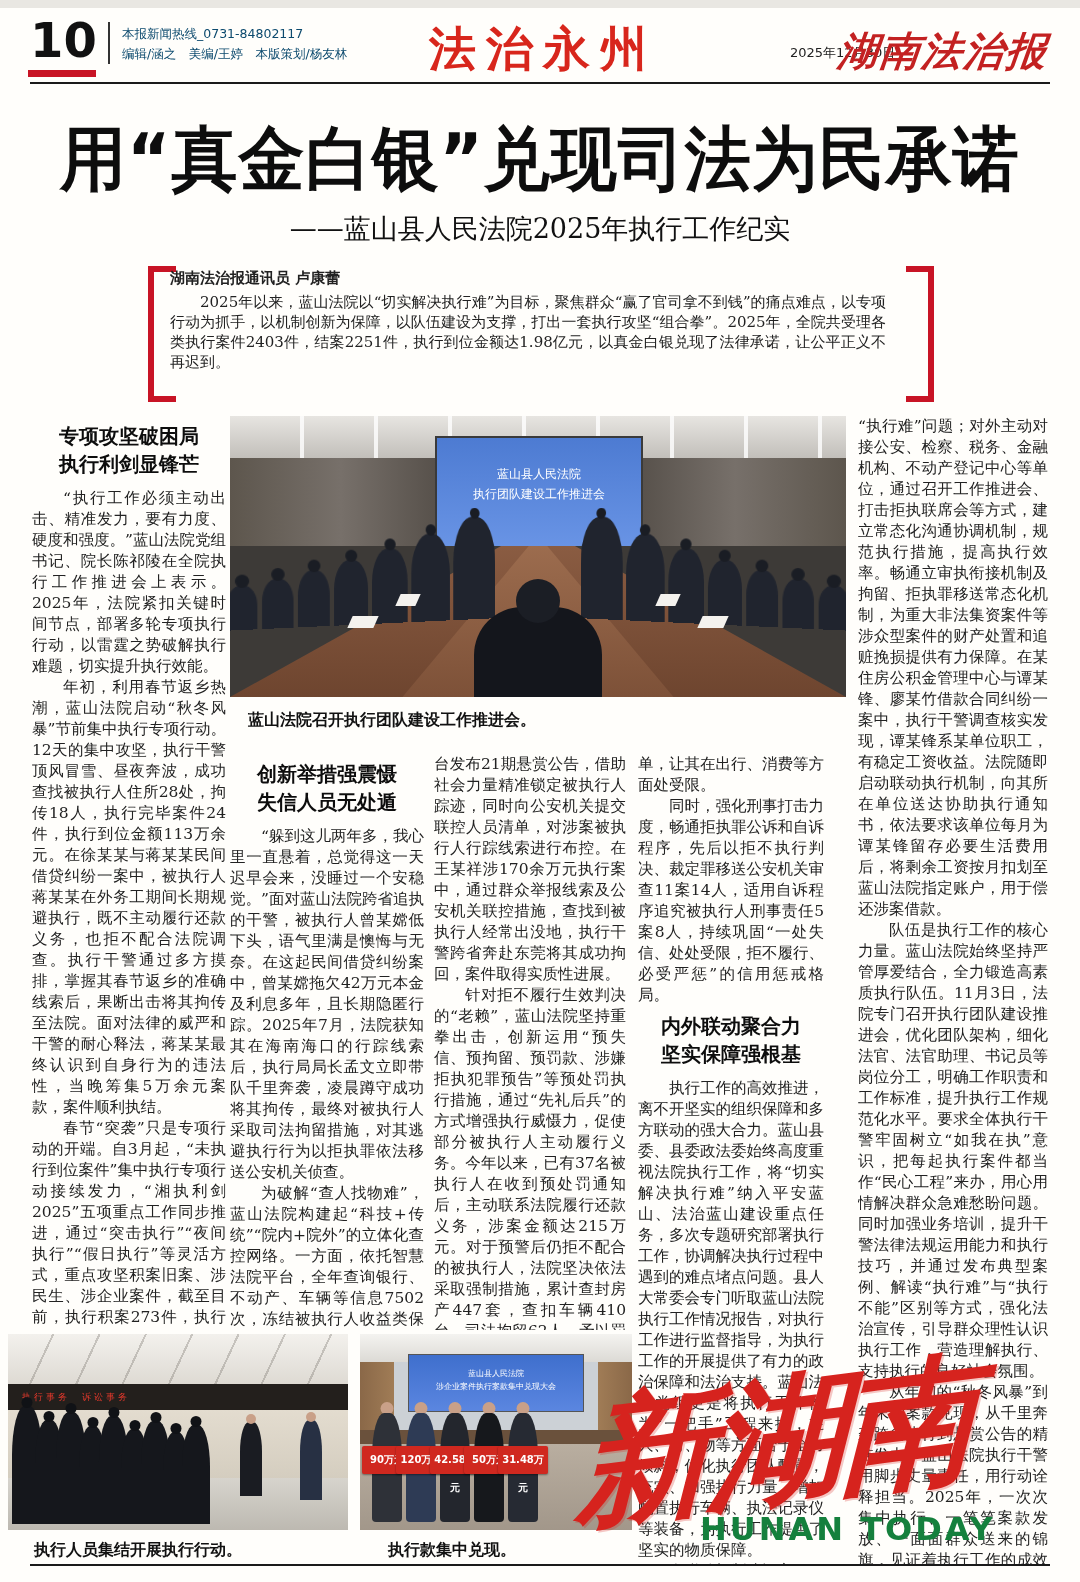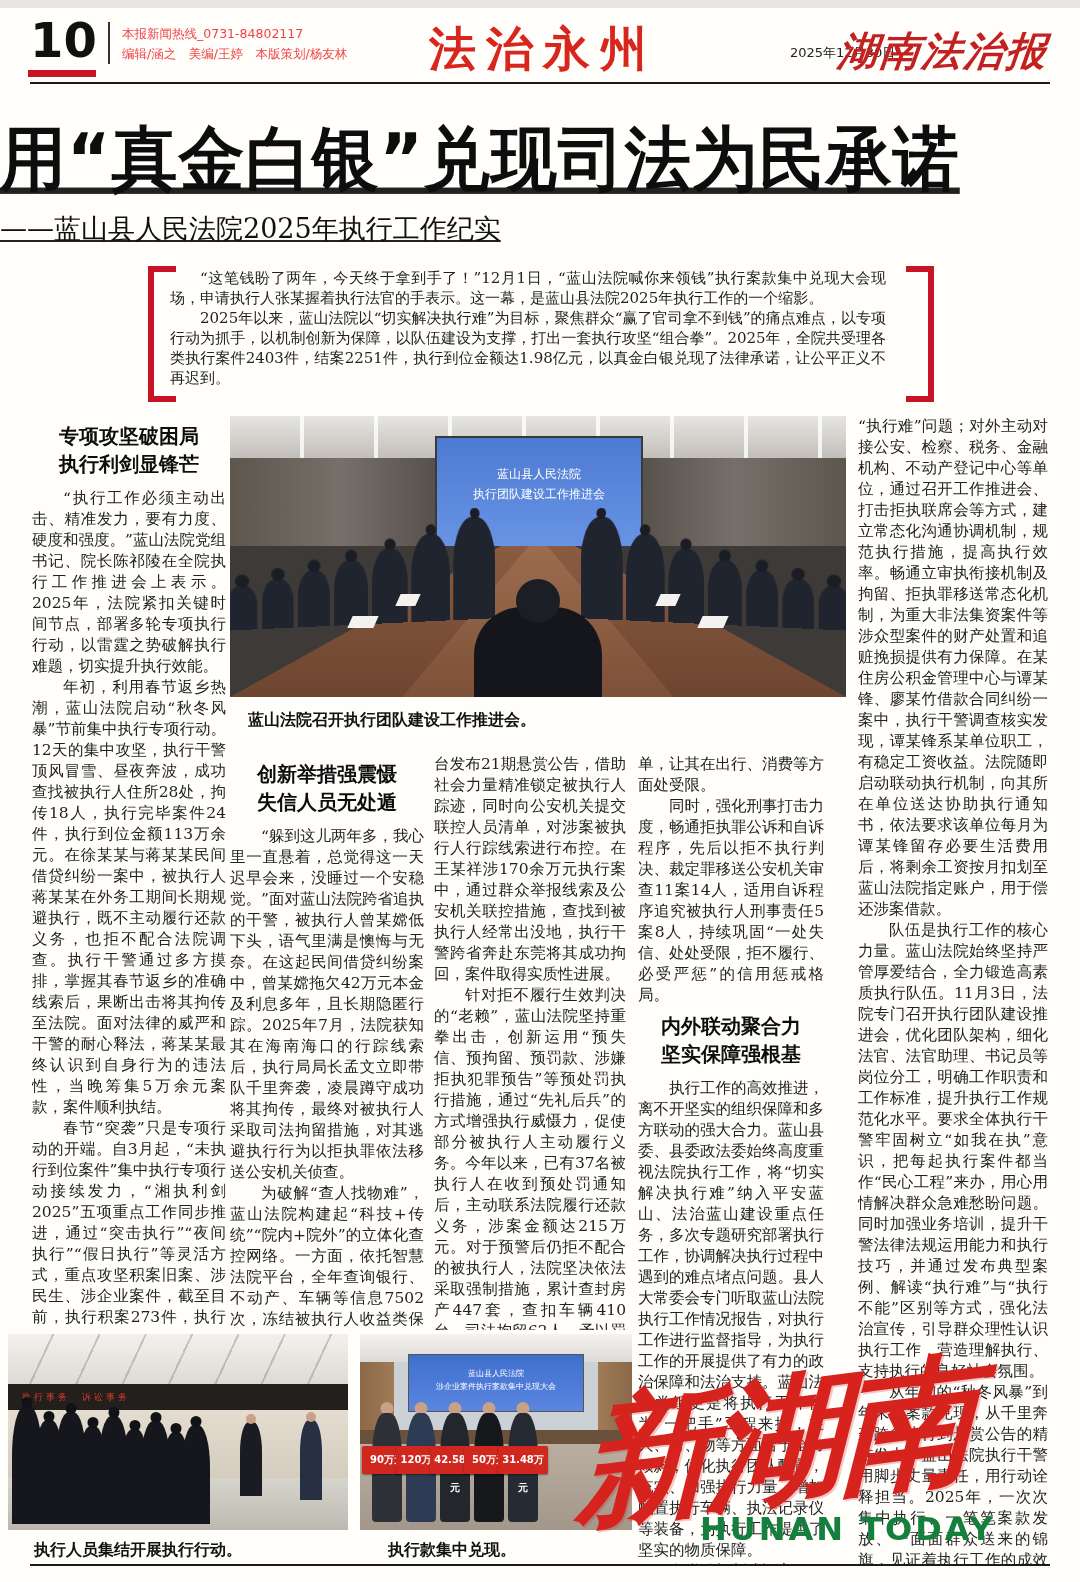--- a/index.html
+++ b/index.html
@@ -5,33 +5,33 @@
   html,body{margin:0;padding:0;background:#e9e7e2;}
   .page{position:relative;width:1080px;height:1582px;margin:8px auto;background:#fffefb;
         font-family:"DejaVu Serif","Liberation Serif",serif;color:#222;overflow:hidden;}
 
   
   .hdr{position:absolute;left:0;top:0;width:1080px;height:76px;}
   .hdr-pagenum{position:absolute;left:30px;top:8px;font-family:"DejaVu Sans","Liberation Sans",sans-serif;
                font-size:48px;font-weight:bold;color:#111;line-height:1;}
   .hdr-redbar{position:absolute;left:28px;top:62px;width:68px;height:7px;background:#c81425;}
   .hdr-vline{position:absolute;left:108px;top:14px;width:2px;height:42px;background:#333;}
-  .hdr-info{position:absolute;left:122px;top:16px;font-size:12.5px;line-height:20px;color:#ef4444;
+  .hdr-info{position:absolute;left:122px;top:16px;font-size:12.5px;line-height:20px;color:#0c4a6e;
             font-family:"DejaVu Sans","Liberation Sans",sans-serif;}
   .hdr-title{position:absolute;left:0;right:0;top:10px;text-align:center;font-size:47px;font-weight:bold;
              color:#d8261c;letter-spacing:10px;font-family:"DejaVu Serif","Liberation Serif",serif;padding-left:6px;}
   .hdr-date{position:absolute;left:790px;top:36px;font-size:13px;color:#222;
             font-family:"DejaVu Sans","Liberation Sans",sans-serif;}
   .hdr-masthead{position:absolute;right:32px;top:16px;font-size:40px;font-weight:bold;color:#c32121;
                 font-style:italic;transform:skewX(-6deg);letter-spacing:2px;
                 font-family:"DejaVu Serif","Liberation Serif",serif;}
   .hdr-rule{position:absolute;left:30px;right:30px;top:74px;height:2px;background:#1a1a1a;}
 
   
-  .headline{position:absolute;left:0;right:0;top:116px;text-decoration:underline;}
+  .headline{position:absolute;left:0;right:0;top:116px;text-align:center;}
   .headline .main{font-family:"DejaVu Sans","Liberation Sans",sans-serif;font-weight:bold;color:#0d0d0d;
                   font-size:66px;letter-spacing:1px;line-height:1.1;transform:scaleY(1.06);}
   .headline .sub{margin-top:14px;font-size:27px;color:#111;font-family:"DejaVu Serif","Liberation Serif",serif;}
 
   
   .intro{position:absolute;left:170px;top:260px;width:716px;height:140px;font-size:15px;line-height:20px;}
   .intro .byline{font-weight:bold;font-family:"DejaVu Sans","Liberation Sans",sans-serif;margin-bottom:4px;}
   .intro p{margin:0;text-indent:2em;text-align:justify;}
   .bracket{position:absolute;top:258px;width:26px;height:136px;}
   .bracket-l{left:148px;border-left:6px solid #c81425;}
@@ -157,21 +157,21 @@
   </div>
 
   <div class="headline">
     <div class="main">用“真金白银”兑现司法为民承诺</div>
     <div class="sub">——蓝山县人民法院2025年执行工作纪实</div>
   </div>
 
   <div class="bracket bracket-l"></div>
   <div class="bracket bracket-r"></div>
   <div class="intro">
-    <p>“这笔钱盼了两年，今天终于拿到手了！”12月1日，“蓝山法院喊你来领钱”执行案款集中兑现大会现场，申请执行人张某握着执行法官的手表示。这一幕，是蓝山县法院2025年执行工作的一个缩影。</p>
+    <div class="byline">湖南法治报通讯员 卢康蕾</div>
     <p>2025年以来，蓝山法院以“切实解决执行难”为目标，聚焦群众“赢了官司拿不到钱”的痛点难点，以专项行动为抓手，以机制创新为保障，以队伍建设为支撑，打出一套执行攻坚“组合拳”。2025年，全院共受理各类执行案件2403件，结案2251件，执行到位金额达1.98亿元，以真金白银兑现了法律承诺，让公平正义不再迟到。</p>
   </div>
 
   <div class="col col1">
     <div class="sec-head">
       <span>专项攻坚破困局</span><br>
       <span>执行利剑显锋芒</span>
     </div>
     <p>“执行工作必须主动出击、精准发力，要有力度、硬度和强度。”蓝山法院党组书记、院长陈祁陵在全院执行工作推进会上表示。2025年，法院紧扣关键时间节点，部署多轮专项执行行动，以雷霆之势破解执行难题，切实提升执行效能。</p>
     <p>年初，利用春节返乡热潮，蓝山法院启动“秋冬风暴”节前集中执行专项行动。12天的集中攻坚，执行干警顶风冒雪、昼夜奔波，成功查找被执行人住所28处，拘传18人，执行完毕案件24件，执行到位金额113万余元。在徐某某与蒋某某民间借贷纠纷一案中，被执行人蒋某某在外务工期间长期规避执行，既不主动履行还款义务，也拒不配合法院调查。执行干警通过多方摸排，掌握其春节返乡的准确线索后，果断出击将其拘传至法院。面对法律的威严和干警的耐心释法，蒋某某最终认识到自身行为的违法性，当晚筹集5万余元案款，案件顺利执结。</p>

